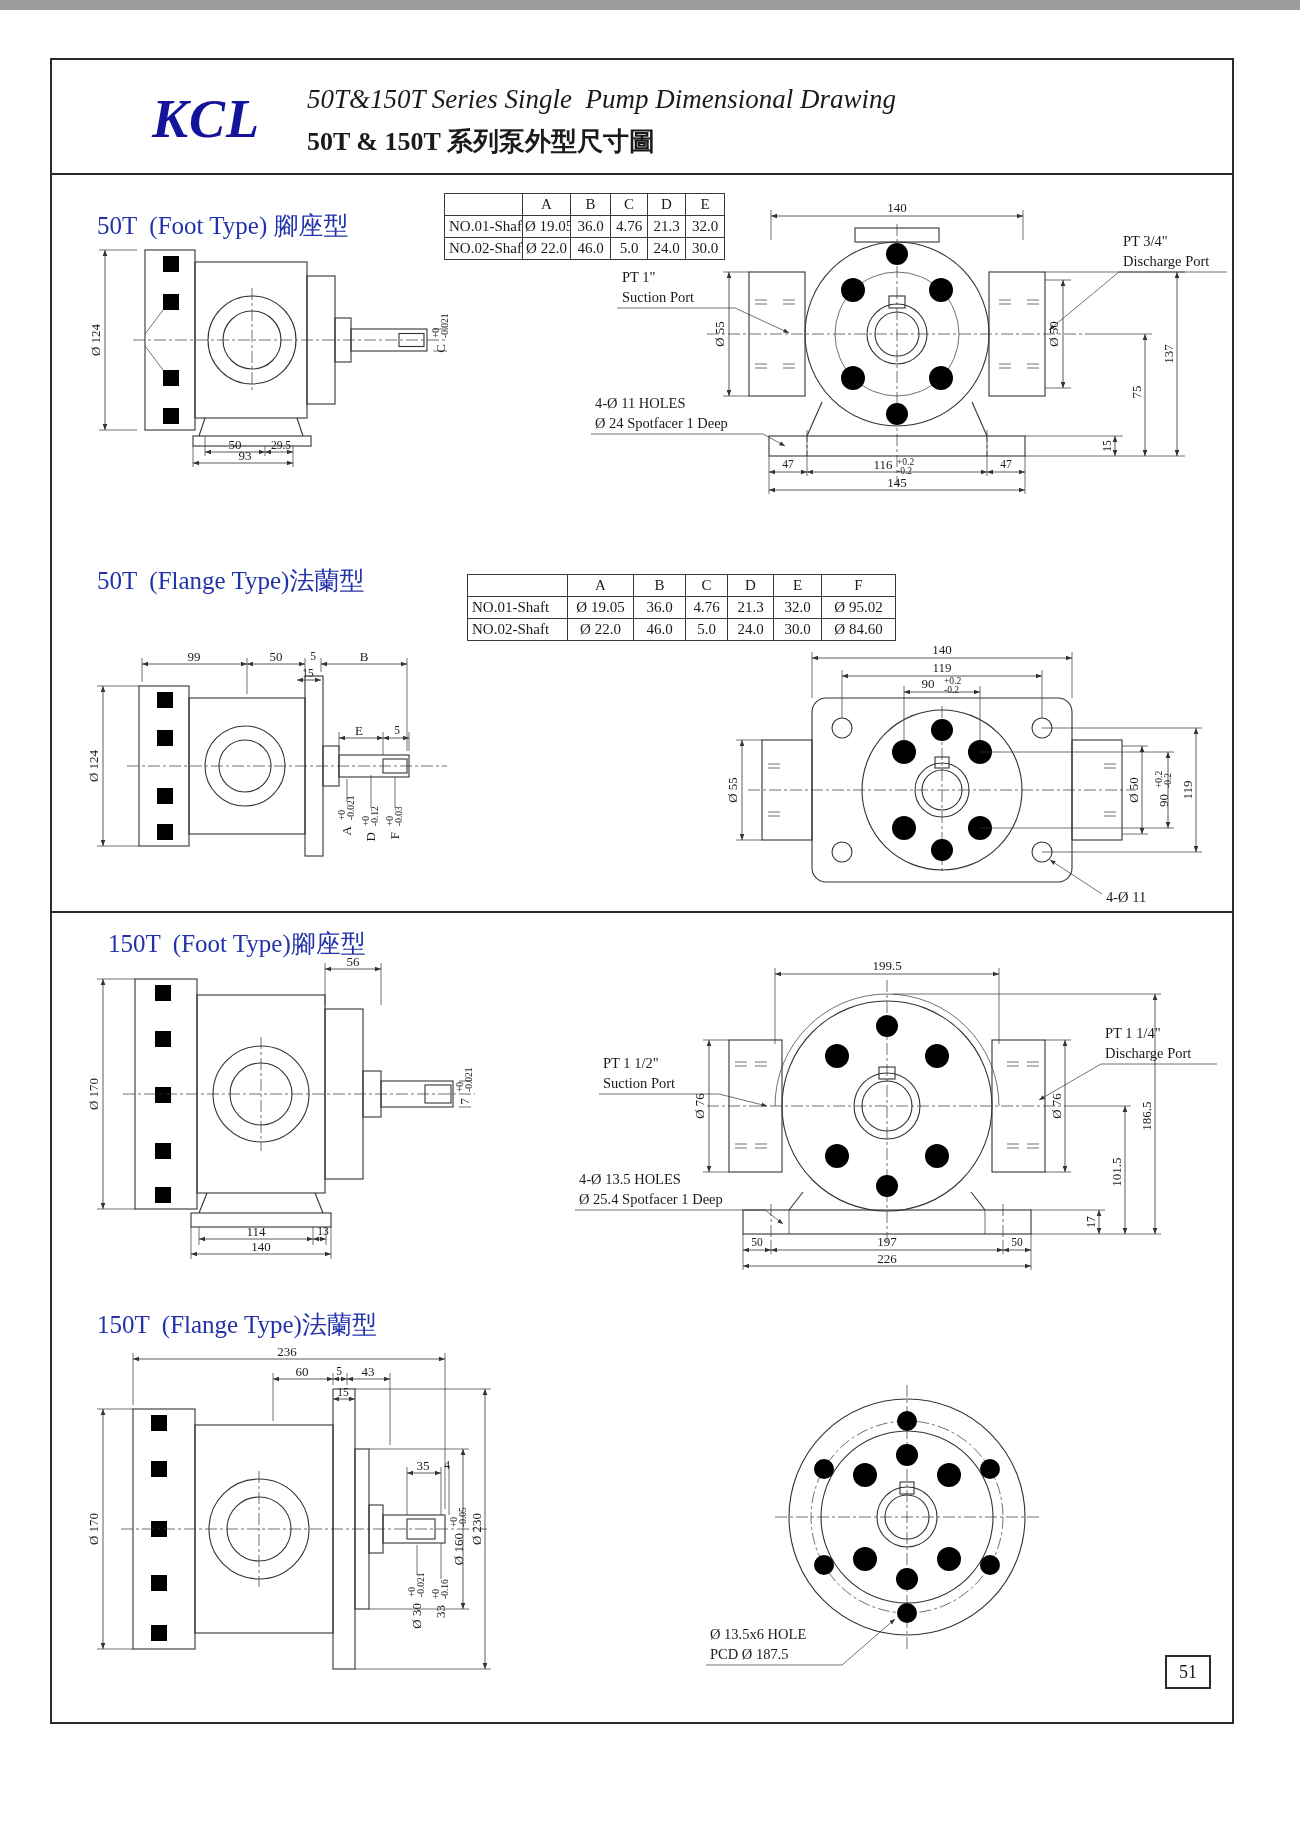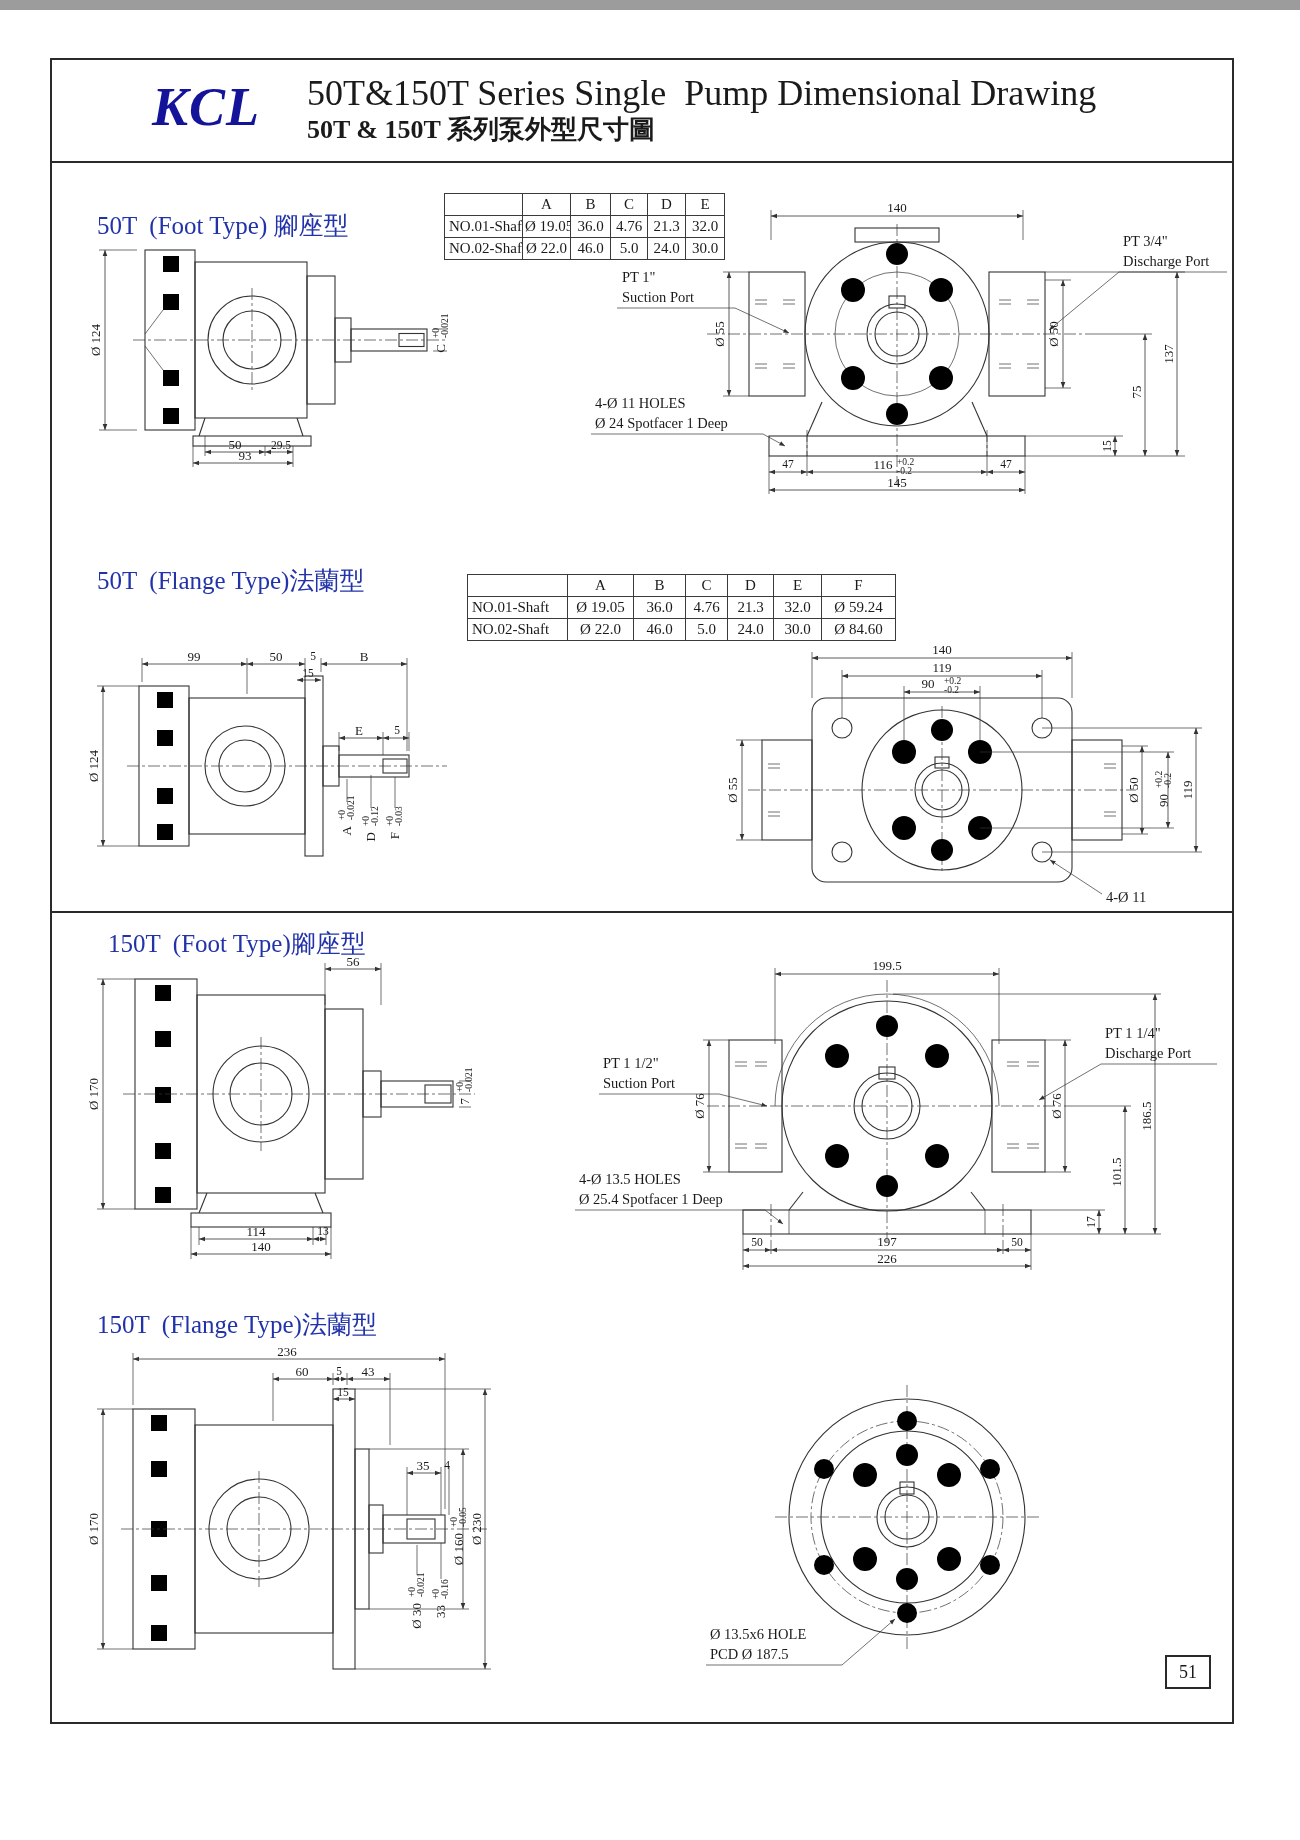--- a/index.html
+++ b/index.html
@@ -1,23 +1,23 @@
 <!DOCTYPE html>
 <html><head>
 <meta charset="utf-8">
 <style>
   html,body{margin:0;padding:0;background:#e8e8e8;}
   .page{position:relative;width:1300px;height:1840px;background:#ffffff;
         font-family:"Liberation Serif","DejaVu Serif",serif;color:#1a1a1a;overflow:hidden;}
   .scan-edge{position:absolute;left:0;top:0;width:100%;height:10px;background:#9c9c9c;}
   .frame{position:absolute;left:50px;top:58px;width:1180px;height:1662px;border:2px solid #2a2a2a;}
-  .header{position:absolute;left:0;top:4px;width:100%;height:97px;border-bottom:2px solid #2a2a2a;}
+  .header{position:absolute;left:0;top:16px;width:100%;height:97px;border-bottom:2px solid #2a2a2a;}
   .logo{position:absolute;left:100px;top:12px;font-size:54px;font-weight:bold;font-style:italic;
         color:#14149a;letter-spacing:1px;}
-  .htitle1{position:absolute;left:255px;top:8px;font-size:36px;white-space:pre;}
+  .htitle1{position:absolute;left:255px;top:8px;font-size:27px;white-space:pre;font-style:italic;}
   .htitle2{position:absolute;left:255px;top:48px;font-size:26px;font-weight:bold;white-space:pre;}
   .sec-title{position:absolute;font-size:25px;color:#2233aa;white-space:pre;}
   .sep{position:absolute;left:0;top:851px;width:100%;border-top:2px solid #2a2a2a;}
   table.dimtab{position:absolute;border-collapse:collapse;font-size:15px;table-layout:fixed;}
   table.dimtab td,table.dimtab th{border:1px solid #3a3a3a;text-align:center;padding:0 2px;
         height:21px;font-weight:normal;white-space:nowrap;overflow:hidden;}
   table.dimtab td.rowlbl{text-align:left;padding-left:4px;}
   .pagebox{position:absolute;left:1113px;top:1595px;width:42px;height:30px;border:2px solid #2a2a2a;
         display:flex;align-items:center;justify-content:center;font-size:18px;font-family:Liberation Serif, serif;}
   svg.drw{position:absolute;overflow:visible;}
@@ -324,21 +324,21 @@
         <th>E</th>
         <th>F</th>
       </tr>
       <tr>
         <td class="rowlbl">NO.01-Shaft</td>
         <td>Ø 19.05</td>
         <td>36.0</td>
         <td>4.76</td>
         <td>21.3</td>
         <td>32.0</td>
-        <td>Ø 59.24</td>
+        <td>Ø 95.02</td>
       </tr>
       <tr>
         <td class="rowlbl">NO.02-Shaft</td>
         <td>Ø 22.0</td>
         <td>46.0</td>
         <td>5.0</td>
         <td>24.0</td>
         <td>30.0</td>
         <td>Ø 84.60</td>
       </tr>

